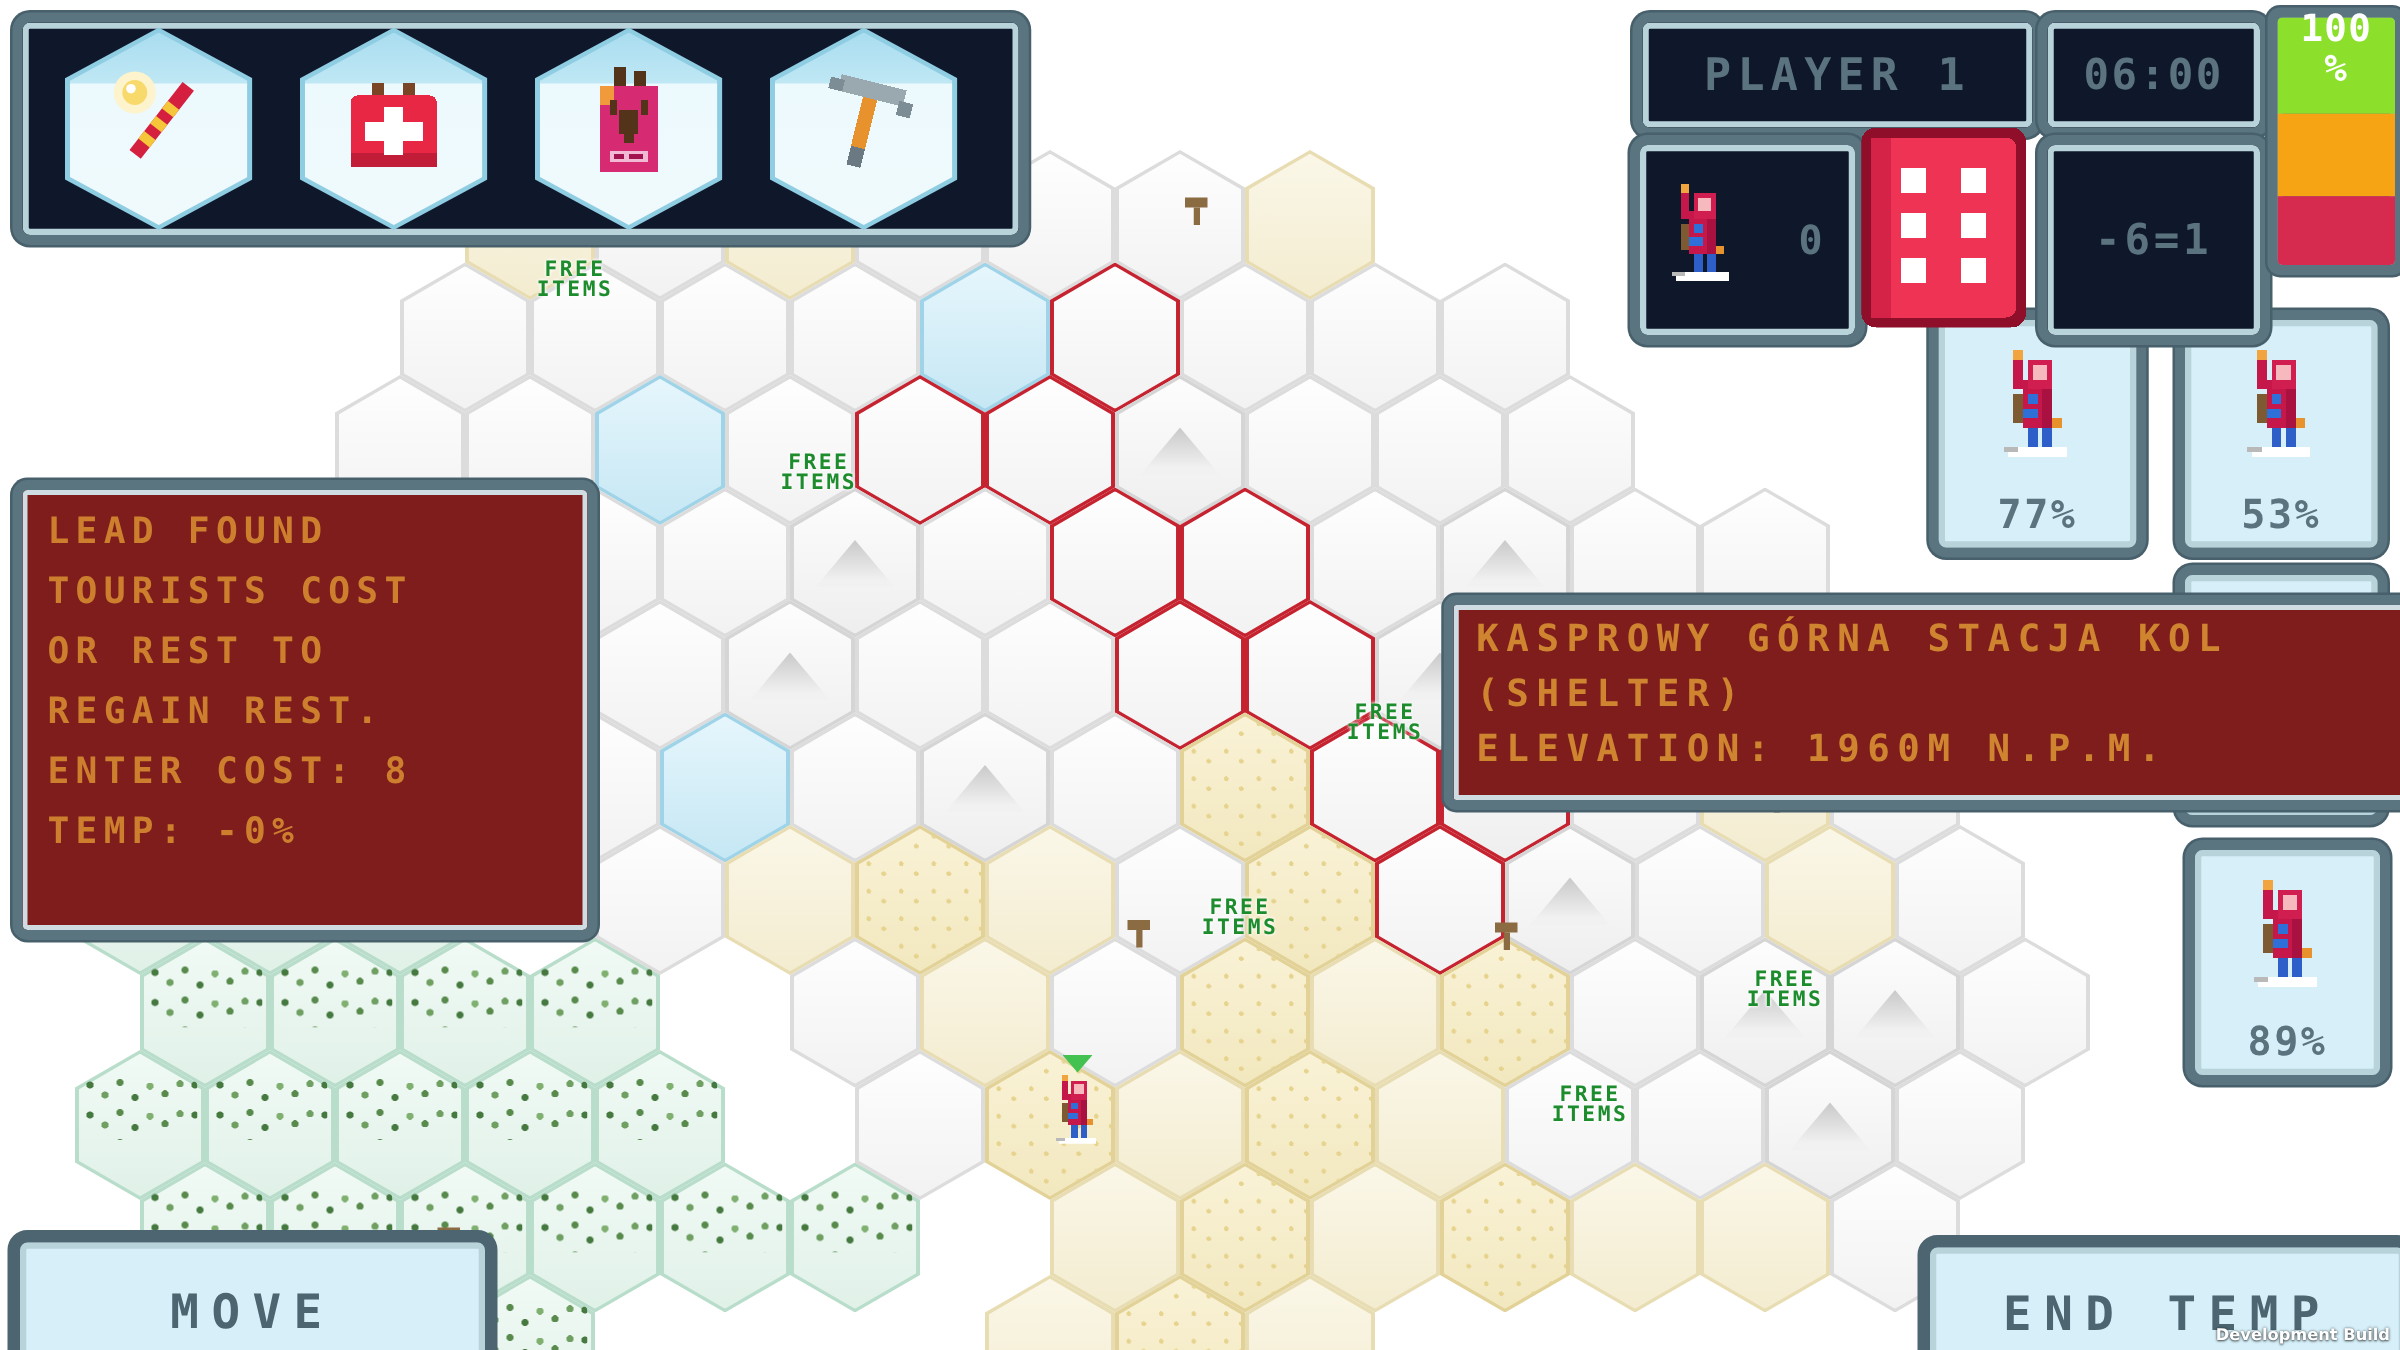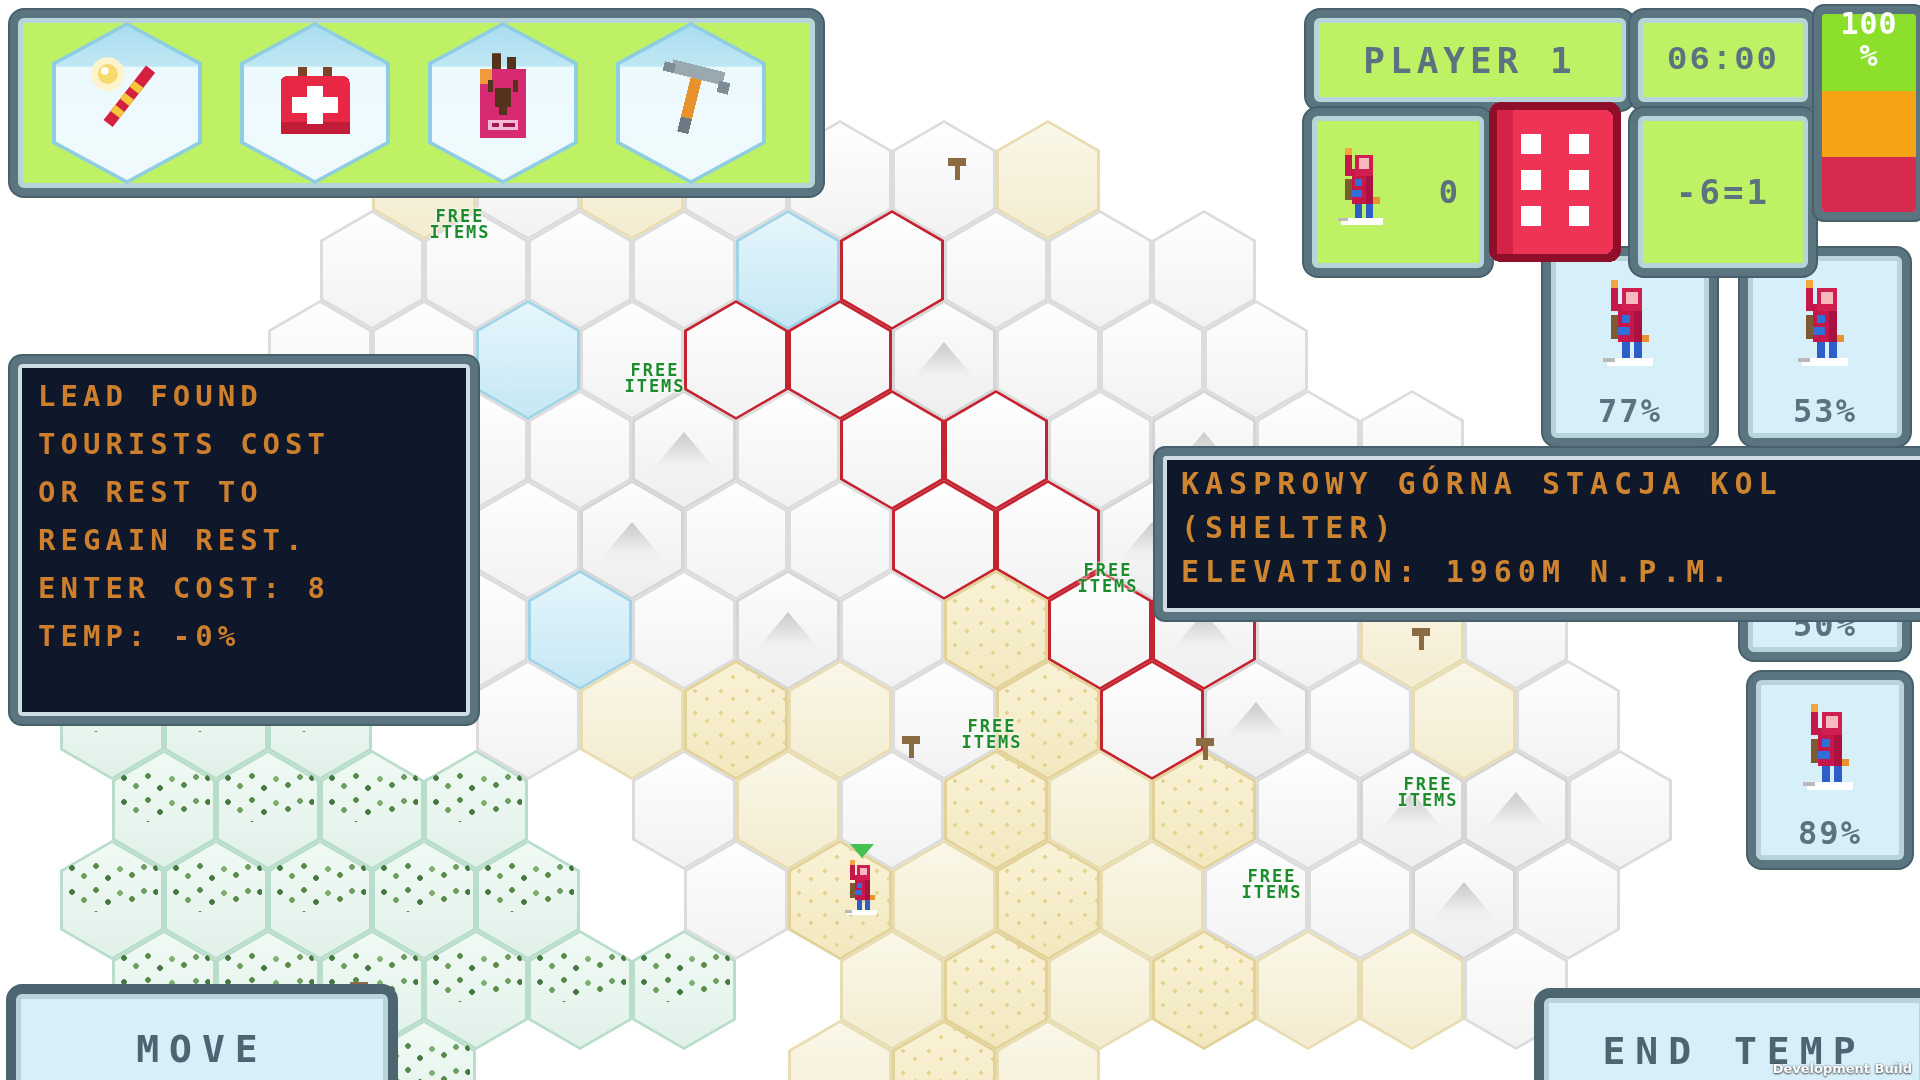--- a/index.html
+++ b/index.html
@@ -4,25 +4,25 @@
 <style>
   html,body{margin:0;padding:0;}
   body{
     width:1920px;height:1080px;overflow:hidden;position:relative;
     background:#ffffff;
     font-family:"DejaVu Sans Mono","Liberation Mono",monospace;
     -webkit-font-smoothing:none;
   }
   
   .panel{
-    position:absolute;background:#bef264;border:8px solid #5a7480;border-radius:14px;
+    position:absolute;background:#0f172a;border:8px solid #5a7480;border-radius:14px;
     box-shadow:inset 0 0 0 5px #b9d3da, 0 0 0 2px #47606b;
     color:#55707c;font-weight:bold;
   }
-  .panel.white{background:#0f172a;box-shadow:inset 0 0 0 4px #cfdce1,0 0 0 2px #47606b;}
+  .panel.white{background:#7f1d1d;box-shadow:inset 0 0 0 4px #cfdce1,0 0 0 2px #47606b;margin-top:28px;}
   .ptext{position:absolute;inset:0;display:flex;align-items:center;justify-content:center;
     letter-spacing:5px;color:#5a737f;font-weight:bold;white-space:pre;}
   
   #map{position:absolute;inset:0;z-index:0;}
   .hex{position:absolute;width:104px;height:120px;
     clip-path:polygon(50% 0,100% 25%,100% 75%,50% 100%,0 75%,0 25%);}
   .hex::after{content:"";position:absolute;inset:3px;
     clip-path:polygon(50% 0,100% 25%,100% 75%,50% 100%,0 75%,0 25%);}
   .t-w{background:#dcdcdc;} .t-w::after{background:linear-gradient(180deg,#fefefe 0%,#f2f2f2 100%);}
   .t-m{background:#d5d5d5;} .t-m::after{background:linear-gradient(180deg,#fdfdfd 0%,#eeeeee 100%);}
@@ -65,21 +65,21 @@
   .slot-hex{position:absolute;top:4px;width:150px;height:162px;
     clip-path:polygon(50% 0,100% 25%,100% 75%,50% 100%,0 75%,0 25%);background:#8fcde2;}
   .slot-hex::after{content:"";position:absolute;inset:4px;
     clip-path:polygon(50% 0,100% 25%,100% 75%,50% 100%,0 75%,0 25%);
     background:linear-gradient(180deg,#a9ddf0 0%,#bfe7f4 26%,#ecf9fd 27%,#f0fafd 100%);}
   .slot-hex svg{position:absolute;left:50%;top:50%;transform:translate(-50%,-54%);z-index:1;width:92px;height:92px;}
   
   #player-panel{left:1306px;top:10px;width:312px;height:84px;z-index:10;}
   #player-panel .ptext{font-size:36px;}
   #clock-panel{left:1630px;top:10px;width:170px;height:84px;z-index:10;}
-  #clock-panel .ptext{font-size:34px;letter-spacing:2px;font-family:Liberation Mono, monospace;}
+  #clock-panel .ptext{font-size:34px;letter-spacing:2px;}
   #rescued-panel{left:1304px;top:108px;width:172px;height:152px;z-index:10;}
   #rescued-panel .climber-slot{position:absolute;left:22px;top:18px;width:56px;height:104px;}
   #rescued-panel .climber-slot svg{width:56px;height:104px;}
   #rescued-count{position:absolute;right:26px;top:50%;transform:translateY(-50%);
     font-size:32px;color:#5a737f;font-weight:bold;}
   #dice{position:absolute;left:1489px;top:102px;width:132px;height:160px;z-index:10;}
   #exchange-panel{left:1630px;top:108px;width:170px;height:152px;z-index:10;}
   #exchange-panel .ptext{font-size:34px;letter-spacing:3px;}
   
   #gauge{position:absolute;left:1814px;top:6px;width:110px;height:214px;z-index:10;

